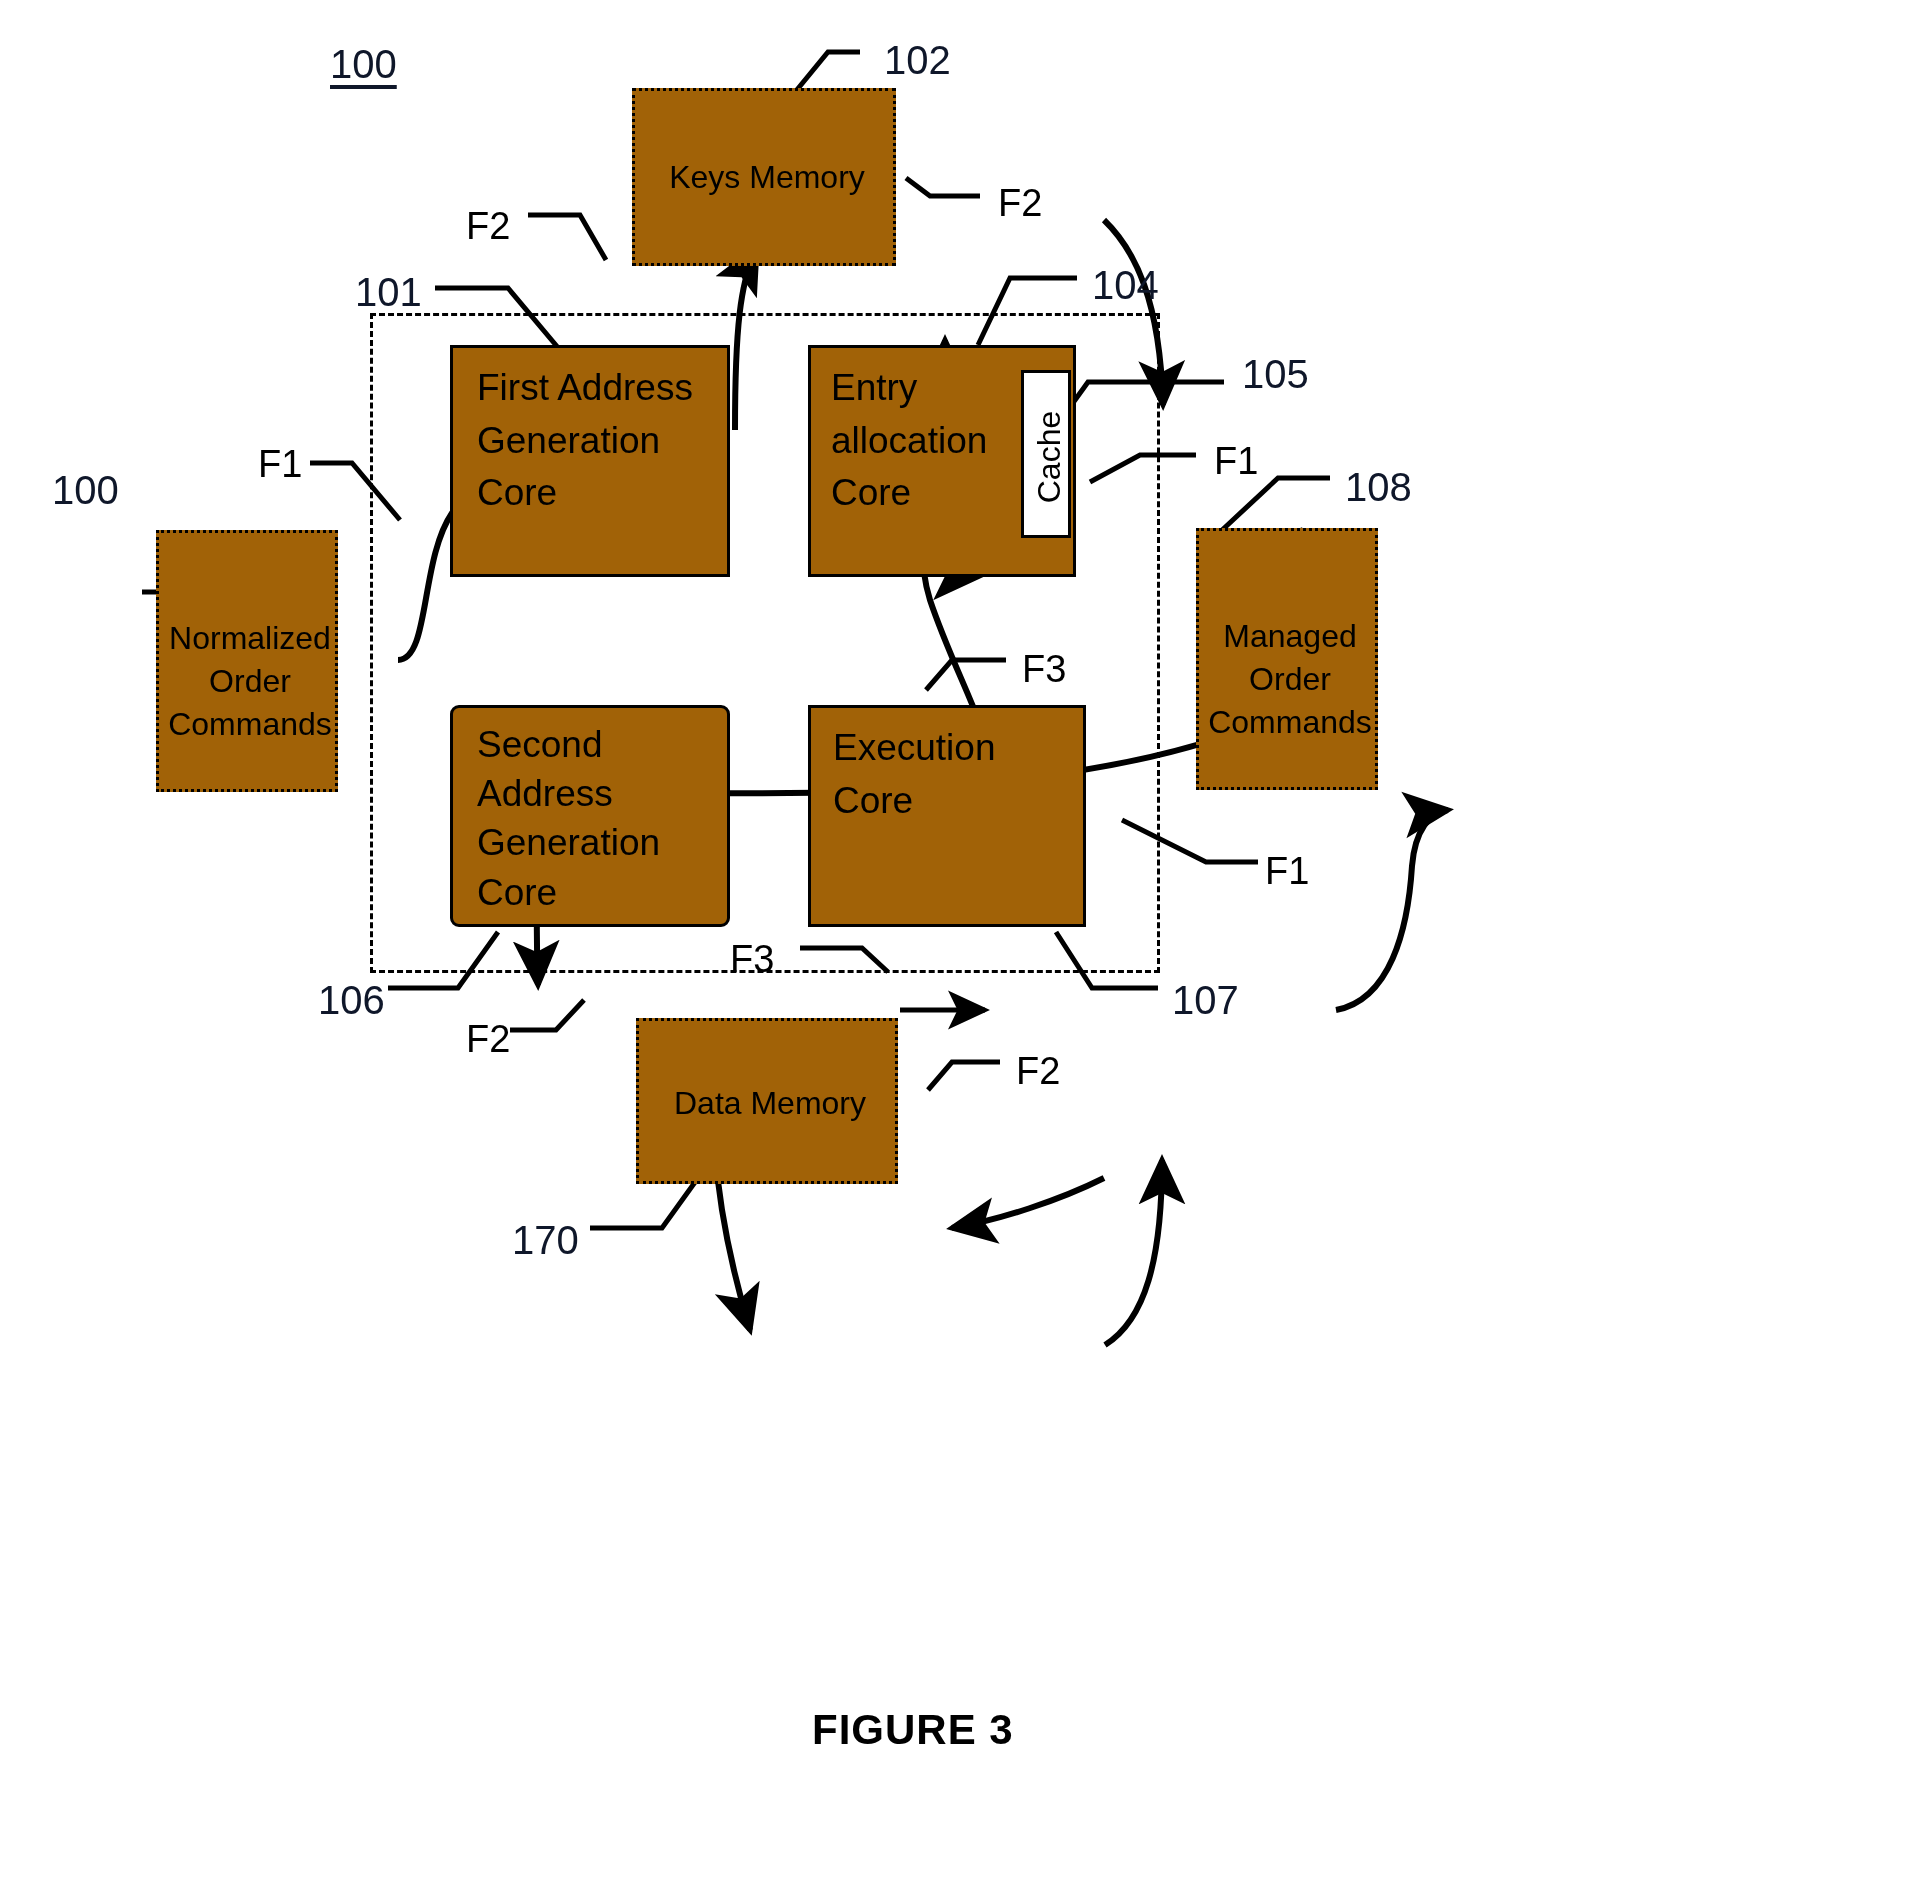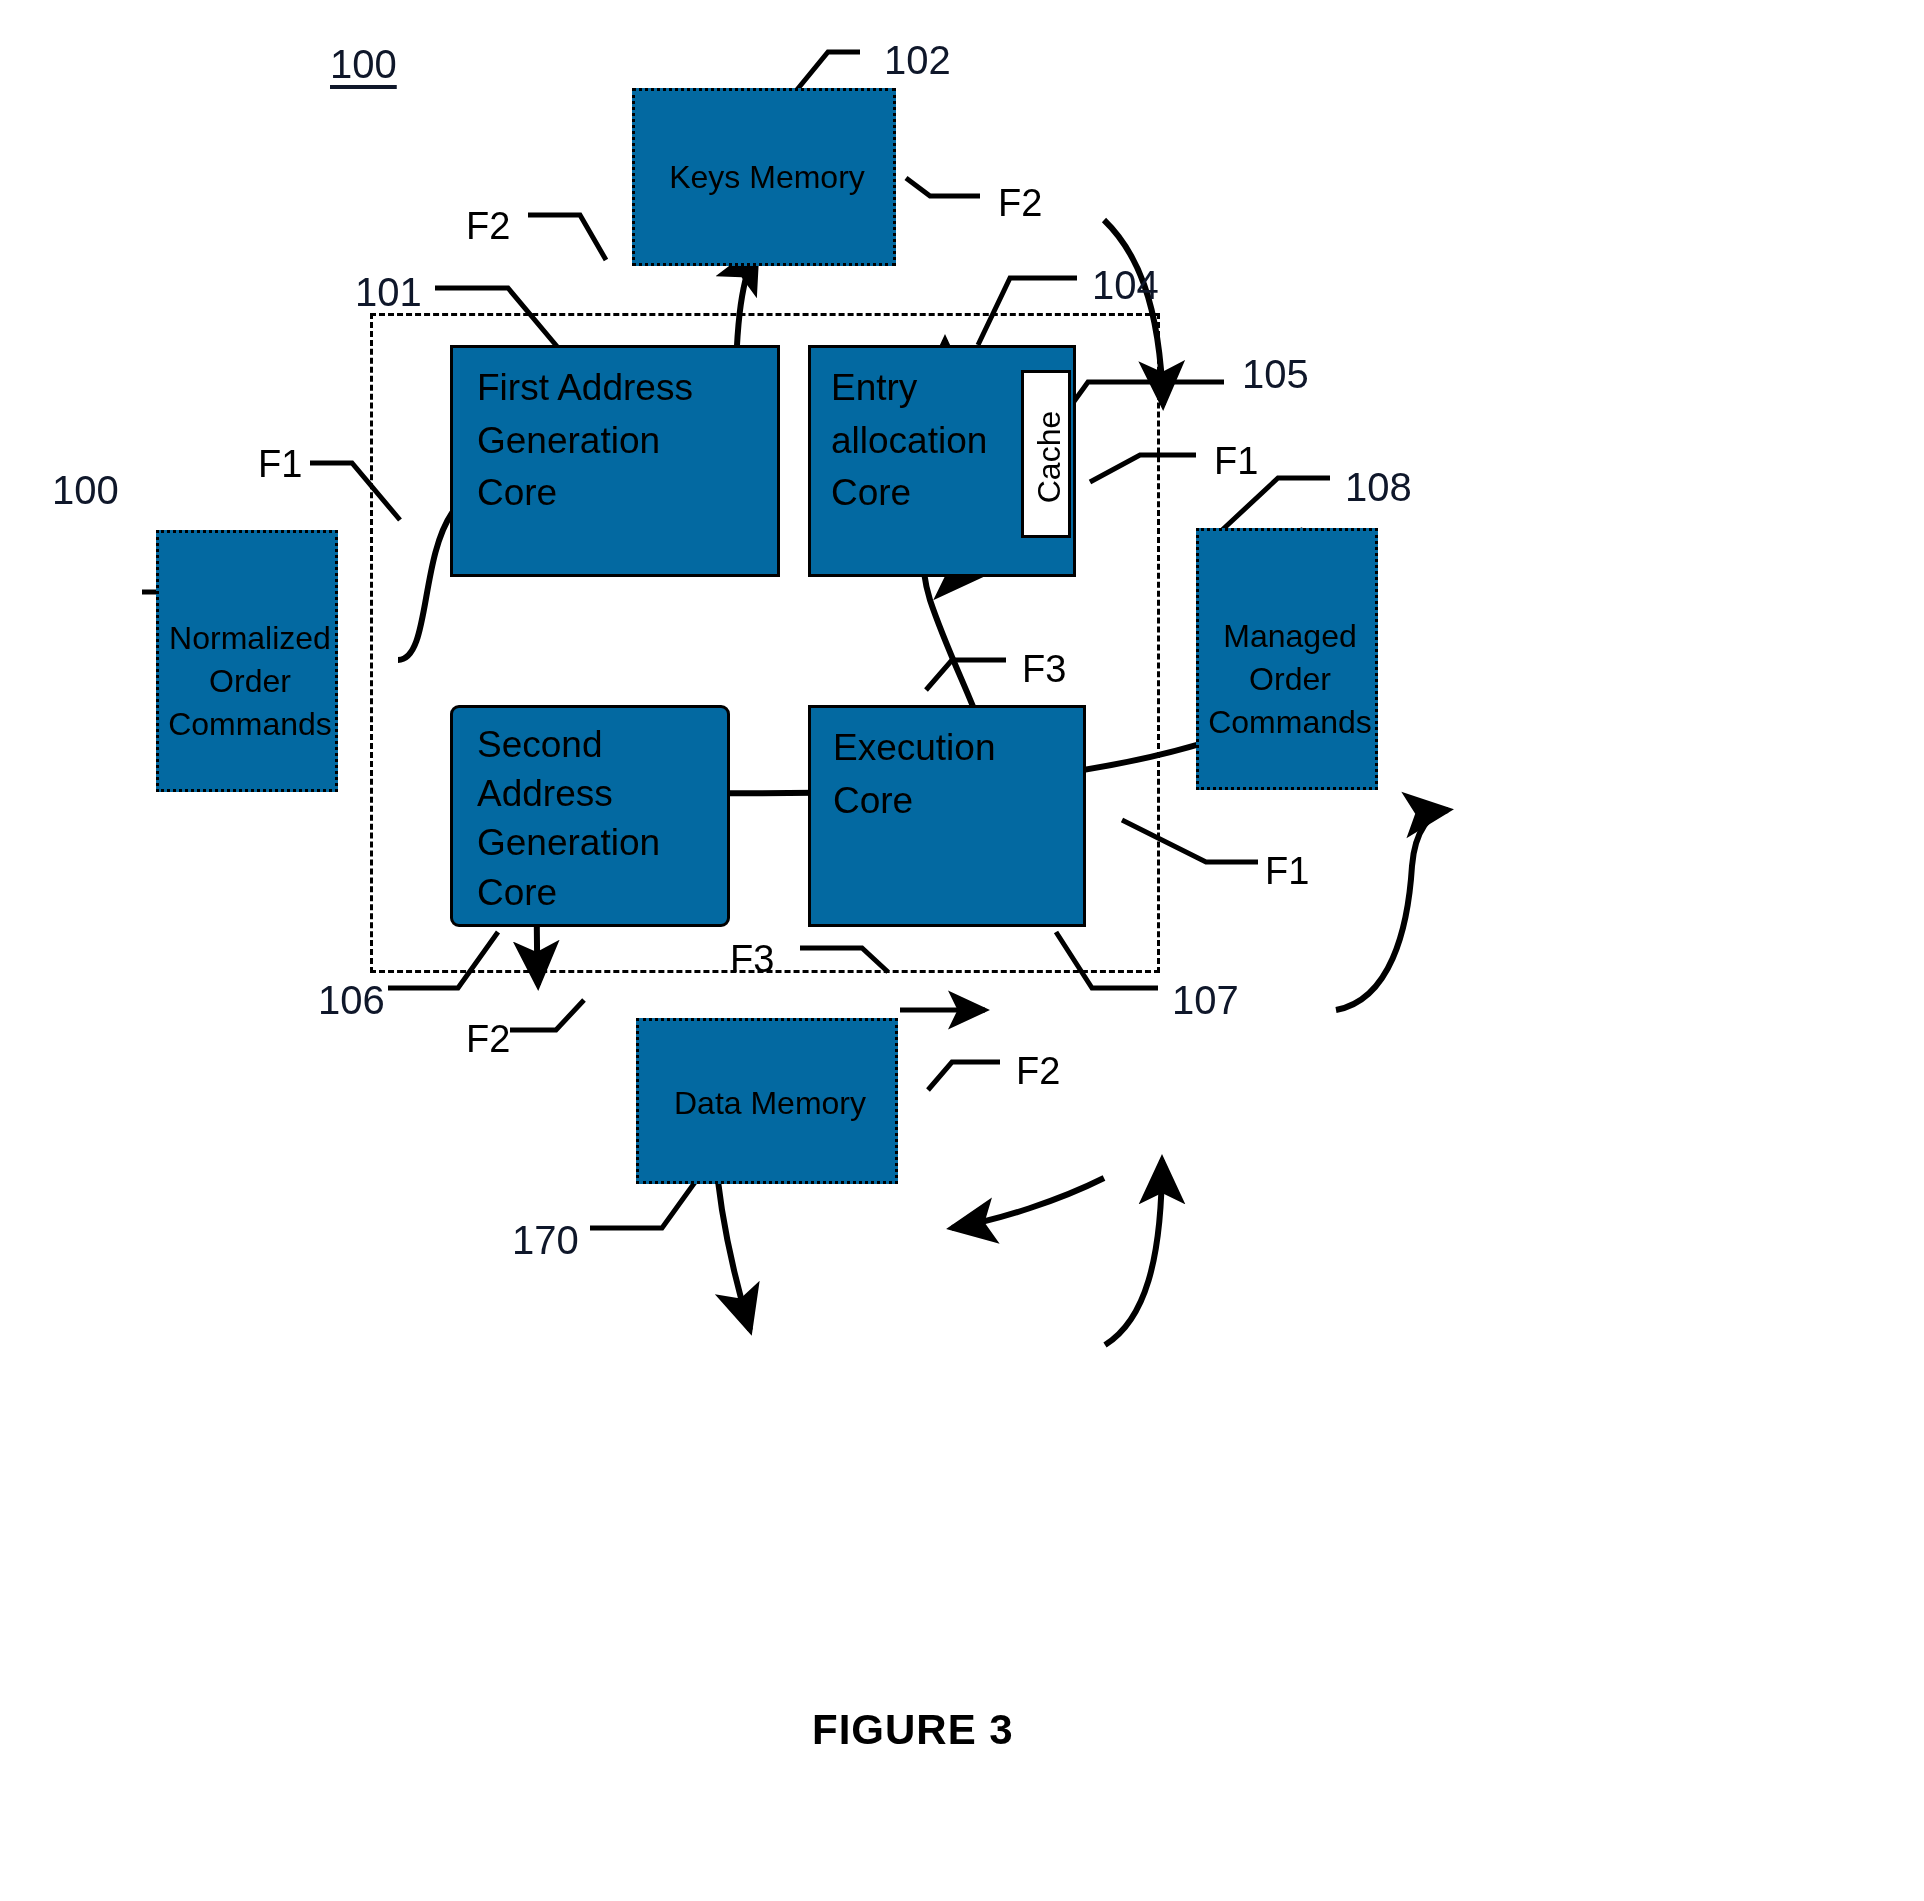--- a/index.html
+++ b/index.html
@@ -22,21 +22,21 @@
   #figure-svg {
     position: absolute;
     left: 0;
     top: 0;
     width: 1924px;
     height: 1901px;
   }
   .node-box {
     position: absolute;
     box-sizing: border-box;
-    background: #0369a1;
+    background: #a16207;
   }
   .solid-box {
     border: 3px solid #000;
   }
   .dotted-box {
     border: 3px dotted #000;
   }
   .node-label {
     position: absolute;
     box-sizing: border-box;
@@ -186,21 +186,21 @@
 Order
 Commands</div>
   </div>
 
   <div class="node-box dotted-box" style="left:1196px; top:528px; width:182px; height:262px;">
     <div class="node-label mem-label" style="left:0; top:84px; width:182px; line-height:1.35;">Managed
 Order
 Commands</div>
   </div>
 
-  <div class="node-box solid-box" style="left:450px; top:345px; width:330px; height:232px;">
+  <div class="node-box solid-box" style="left:450px; top:345px; width:280px; height:232px;">
     <div class="node-label core-label" style="left:24px; top:14px; width:248px;">First Address
 Generation
 Core</div>
   </div>
 
   <div class="node-box solid-box" style="left:808px; top:345px; width:268px; height:232px;">
     <div class="node-label core-label" style="left:20px; top:14px; width:180px;">Entry
 allocation
 Core</div>
 

